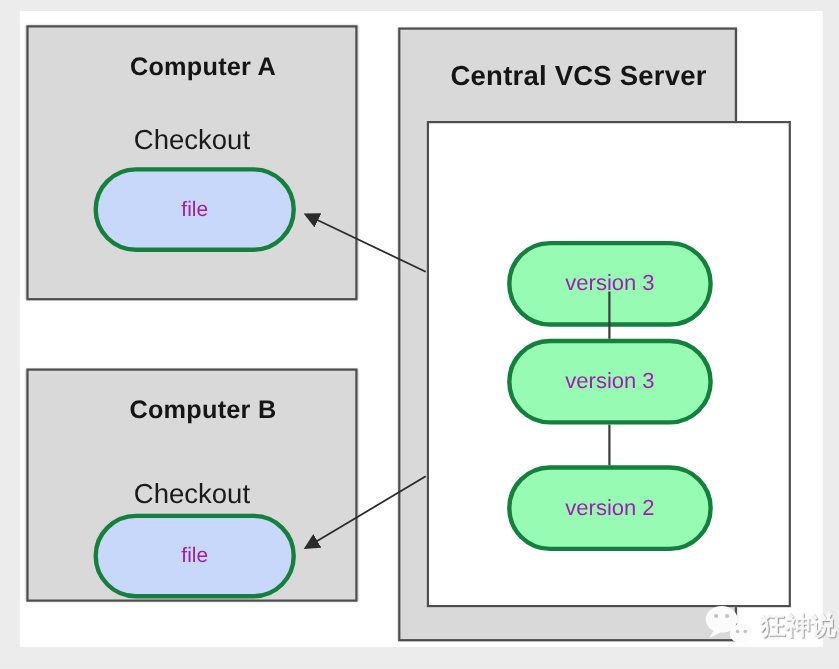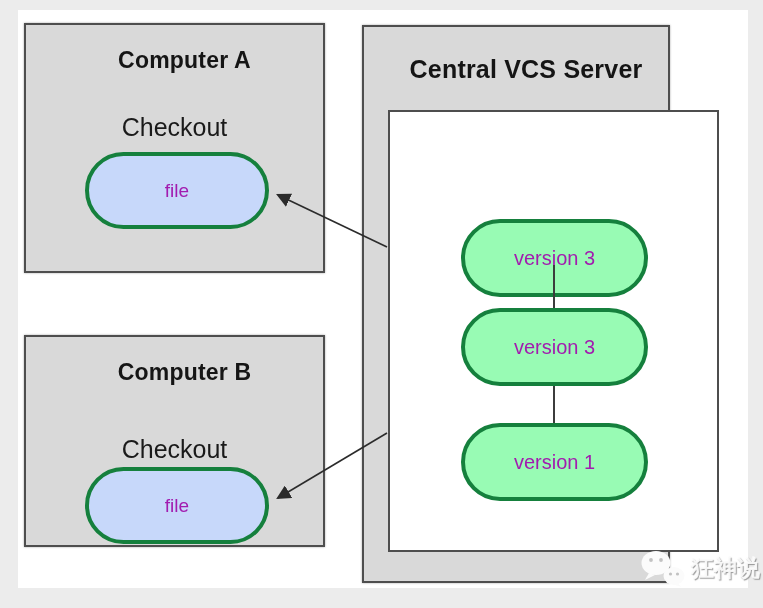--- a/index.html
+++ b/index.html
@@ -142,21 +142,21 @@
     <div class="db-box">
       <div class="pill pill-version pill-v3">
         <span>version 3</span>
       </div>
       <div class="vline vline-1"></div>
       <div class="pill pill-version pill-v2">
         <span>version 3</span>
       </div>
       <div class="vline vline-2"></div>
       <div class="pill pill-version pill-v1">
-        <span>version 1</span>
+        <span>version 2</span>
       </div>
     </div>
   </div>
 
 </div>
 
 <svg class="arrows" viewBox="0 0 763 608" xmlns="http://www.w3.org/2000/svg">
   <defs>
     <marker id="arrowhead" viewBox="0 0 10 10" refX="8.5" refY="5" markerWidth="9" markerHeight="9" orient="auto-start-reverse">
       <path d="M0,0 L10,5 L0,10 z" fill="#2b2b2b"></path>

